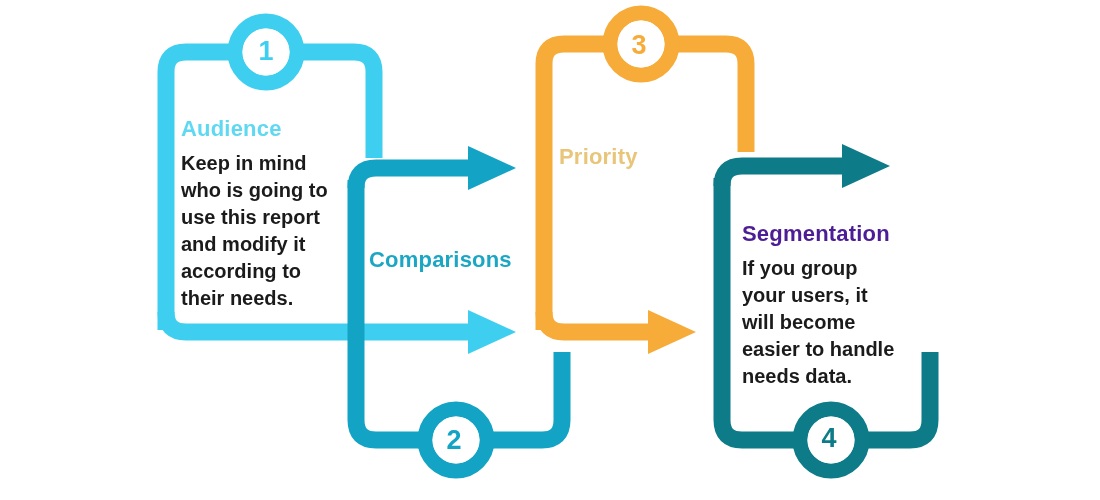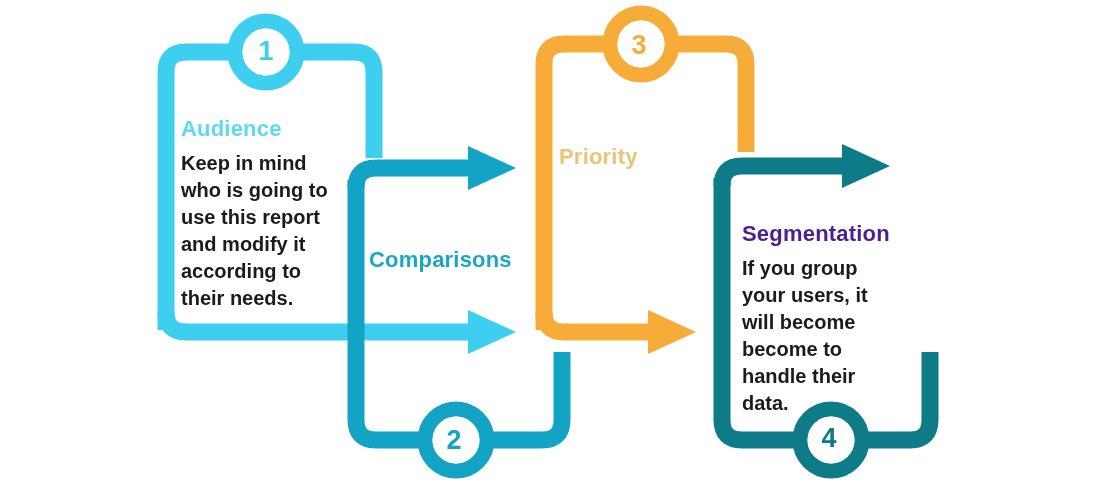--- a/index.html
+++ b/index.html
@@ -133,21 +133,21 @@
   <div class="step-text" id="text-2">
     <p class="step-title" style="color:#1ba7c4;">Comparisons</p>
   </div>
 
   <div class="step-text" id="text-3">
     <p class="step-title" style="color:#e8c579;">Priority</p>
   </div>
 
   <div class="step-text" id="text-4">
     <p class="step-title" style="color:#4c1d95;">Segmentation</p>
-    <p class="step-body">If you group your users, it will become become to handle their data.</p>
+    <p class="step-body">If you group your users, it will become easier to handle needs data.</p>
   </div>
 
   <div class="num-label" id="num-1" style="color:#3ecff0;">1</div>
   <div class="num-label" id="num-2" style="color:#13a3c4;">2</div>
   <div class="num-label" id="num-3" style="color:#f7ab38;">3</div>
   <div class="num-label" id="num-4" style="color:#0d7b88;">4</div>
 
 </div>
 
 </body></html>

